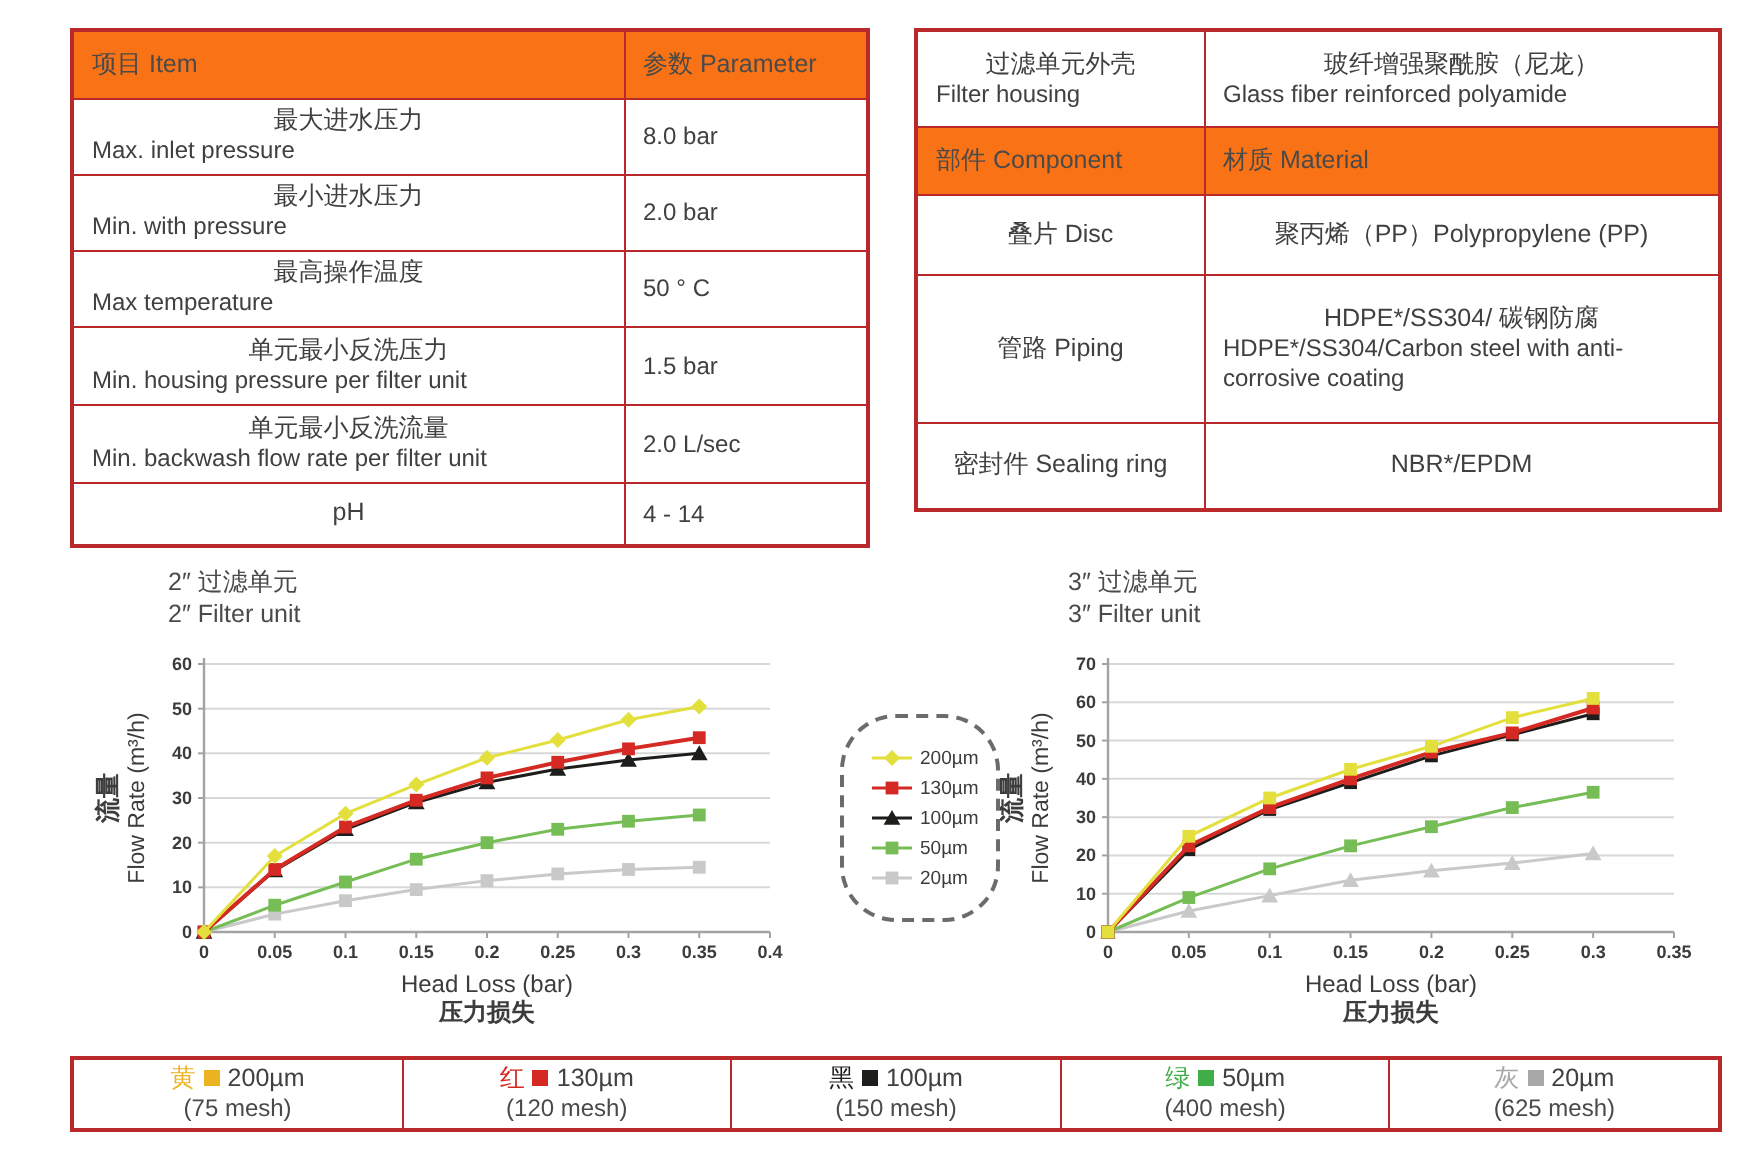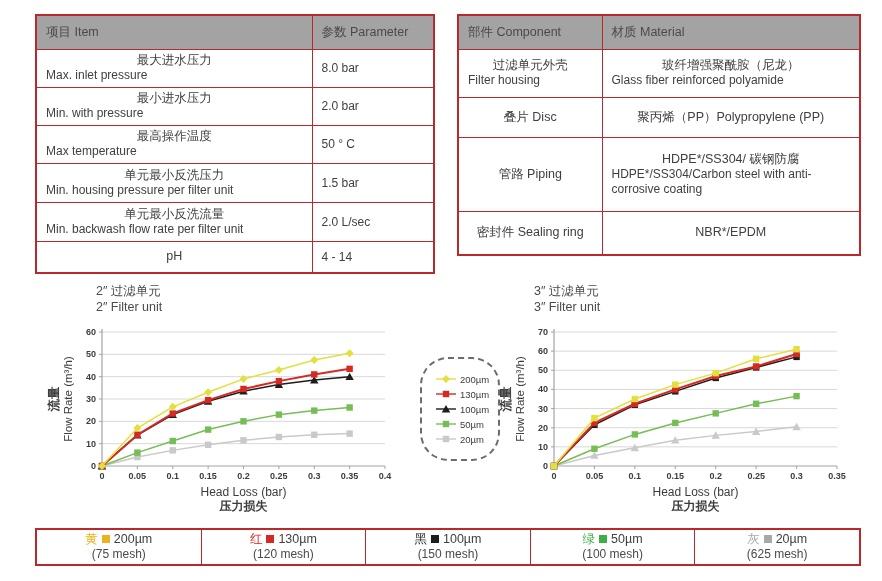--- a/index.html
+++ b/index.html
@@ -11,21 +11,21 @@
   
   table.datatable{
     position:absolute;border-collapse:collapse;table-layout:fixed;
     border:2px solid #b9292b;
   }
   table.datatable th, table.datatable td{
     border:1px solid #b9292b;padding:2px 9px;text-align:left;
     vertical-align:middle;font-size:12px;font-weight:normal;
   }
   table.datatable th{
-    background:#a3a3a3;font-size:12.5px;color:#4a4a4a;
+    background:#f97316;font-size:12.5px;color:#4a4a4a;
   }
   .cn{font-size:12.5px;line-height:1.2;text-align:center;}
   .en{font-size:12px;line-height:1.2;}
   td.val{font-size:12.5px;}
   
   .chart-title{position:absolute;font-size:12.5px;color:#4a4a4a;line-height:1.3;}
   svg.chart{position:absolute;}
   
   .legend-box{
     position:absolute;left:420px;top:357px;width:80px;height:104px;
@@ -106,34 +106,34 @@
   </tr>
 </tbody>
   </table>
 
 <table class="datatable" style="left:457px;top:14px;width:404px;">
   <colgroup>
       <col style="width:144px">
       <col>
     </colgroup>
   <tbody>
-      <tr style="height:34px">
+      <tr style="height:48px">
+    <td>
+          <div class="cn">过滤单元外壳</div>
+          <div class="en">Filter housing</div>
+        </td>
+    <td>
+          <div class="cn">玻纤增强聚酰胺（尼龙）</div>
+          <div class="en">Glass fiber reinforced polyamide</div>
+        </td>
+  </tr>
+  <tr style="height:34px">
     <th>部件 Component</th>
     <th>材质 Material</th>
   </tr>
-  <tr style="height:48px">
-    <td>
-          <div class="cn">过滤单元外壳</div>
-          <div class="en">Filter housing</div>
-        </td>
-    <td>
-          <div class="cn">玻纤增强聚酰胺（尼龙）</div>
-          <div class="en">Glass fiber reinforced polyamide</div>
-        </td>
-  </tr>
   <tr style="height:40px">
     <td>
           <div class="cn">叠片 Disc</div>
         </td>
     <td>
           <div class="cn">聚丙烯（PP）Polypropylene (PP)</div>
         </td>
   </tr>
   <tr style="height:74px">
     <td>
@@ -148,21 +148,21 @@
     <td>
           <div class="cn">密封件 Sealing ring</div>
         </td>
     <td>
           <div class="cn">NBR*/EPDM</div>
         </td>
   </tr>
 </tbody>
   </table>
 
-<div class="chart-title" style="left:84px;top:283px;margin-left:12px;">
+<div class="chart-title" style="left:84px;top:283px;">
   <div>2″ 过滤单元</div>
   <div>2″ Filter unit</div>
 </div>
 <div class="chart-title" style="left:534px;top:283px;">
   <div>3″ 过滤单元</div>
   <div>3″ Filter unit</div>
 </div>
 
 <svg id="chart0" class="chart" style="left:38px;top:320px;" width="368" height="204">
     <line x1="64" y1="123.66666666666667" x2="347" y2="123.66666666666667" stroke="#d8d8d8" stroke-width="1"></line>
@@ -405,21 +405,21 @@
         <span>100µm</span>
     </div>
     <div class="bl-line2">(150 mesh)</div>
   </div>
   <div class="bl-cell">
     <div class="bl-line1">
       <span style="color: rgb(63, 174, 73);">绿</span>
         <span class="bl-sq" style="background-color: rgb(63, 174, 73);"></span>
         <span>50µm</span>
     </div>
-    <div class="bl-line2">(100 mesh)</div>
+    <div class="bl-line2">(400 mesh)</div>
   </div>
   <div class="bl-cell">
     <div class="bl-line1">
       <span style="color: rgb(168, 168, 168);">灰</span>
         <span class="bl-sq" style="background-color: rgb(168, 168, 168);"></span>
         <span>20µm</span>
     </div>
     <div class="bl-line2">(625 mesh)</div>
   </div>
 </div>

